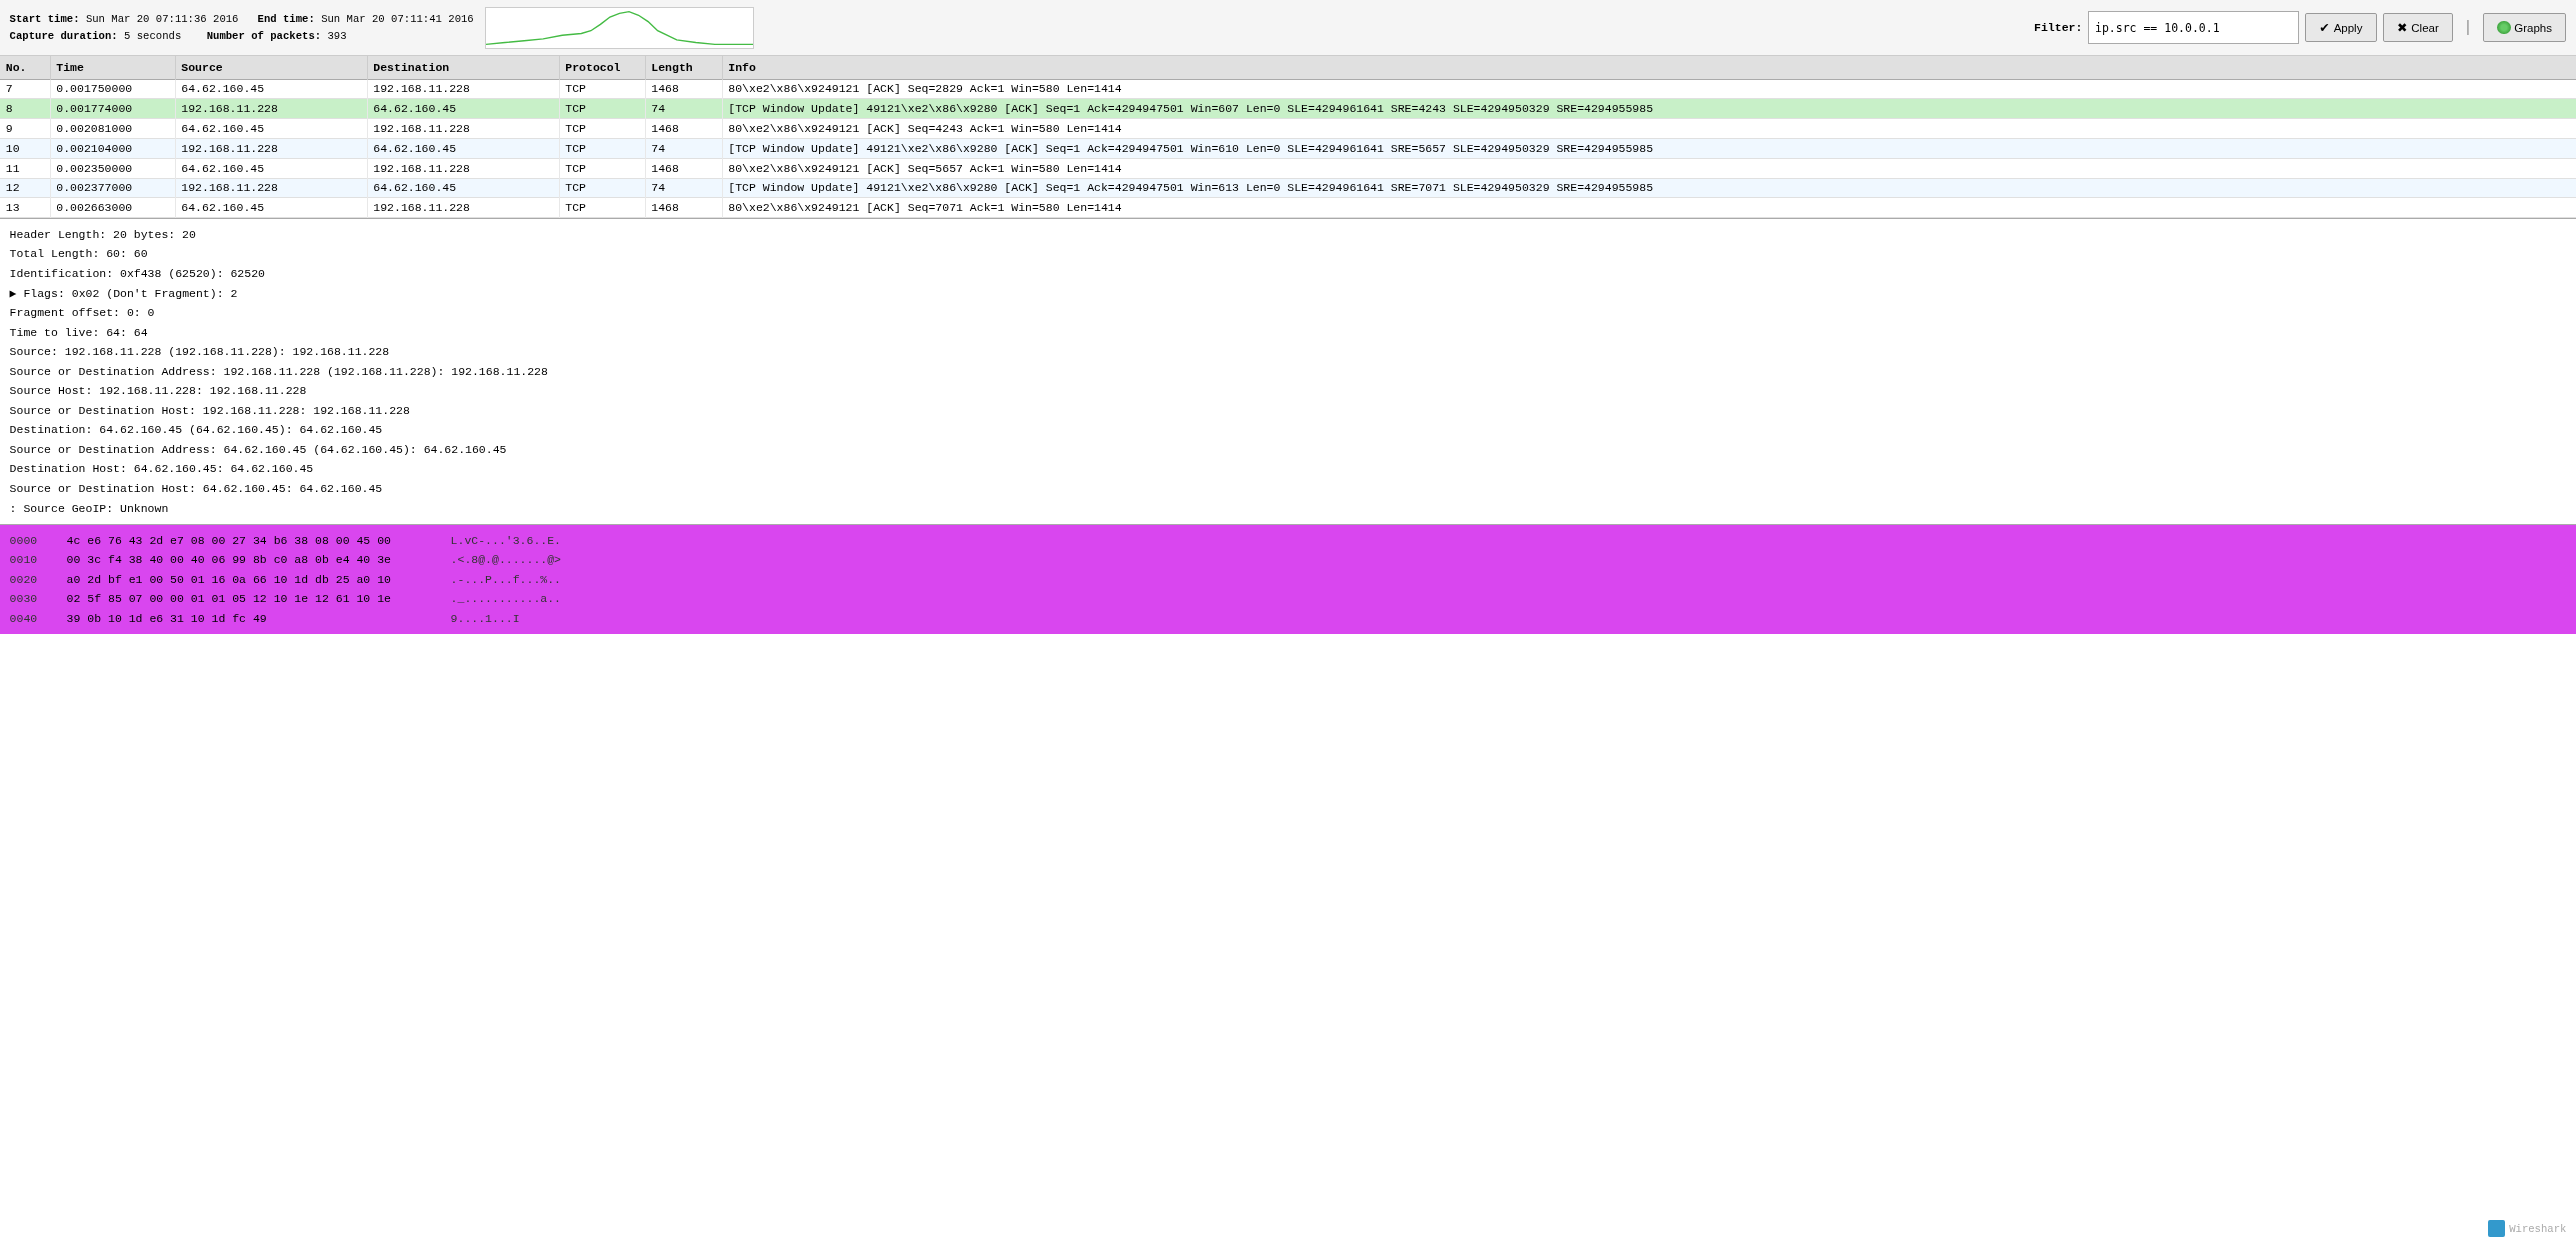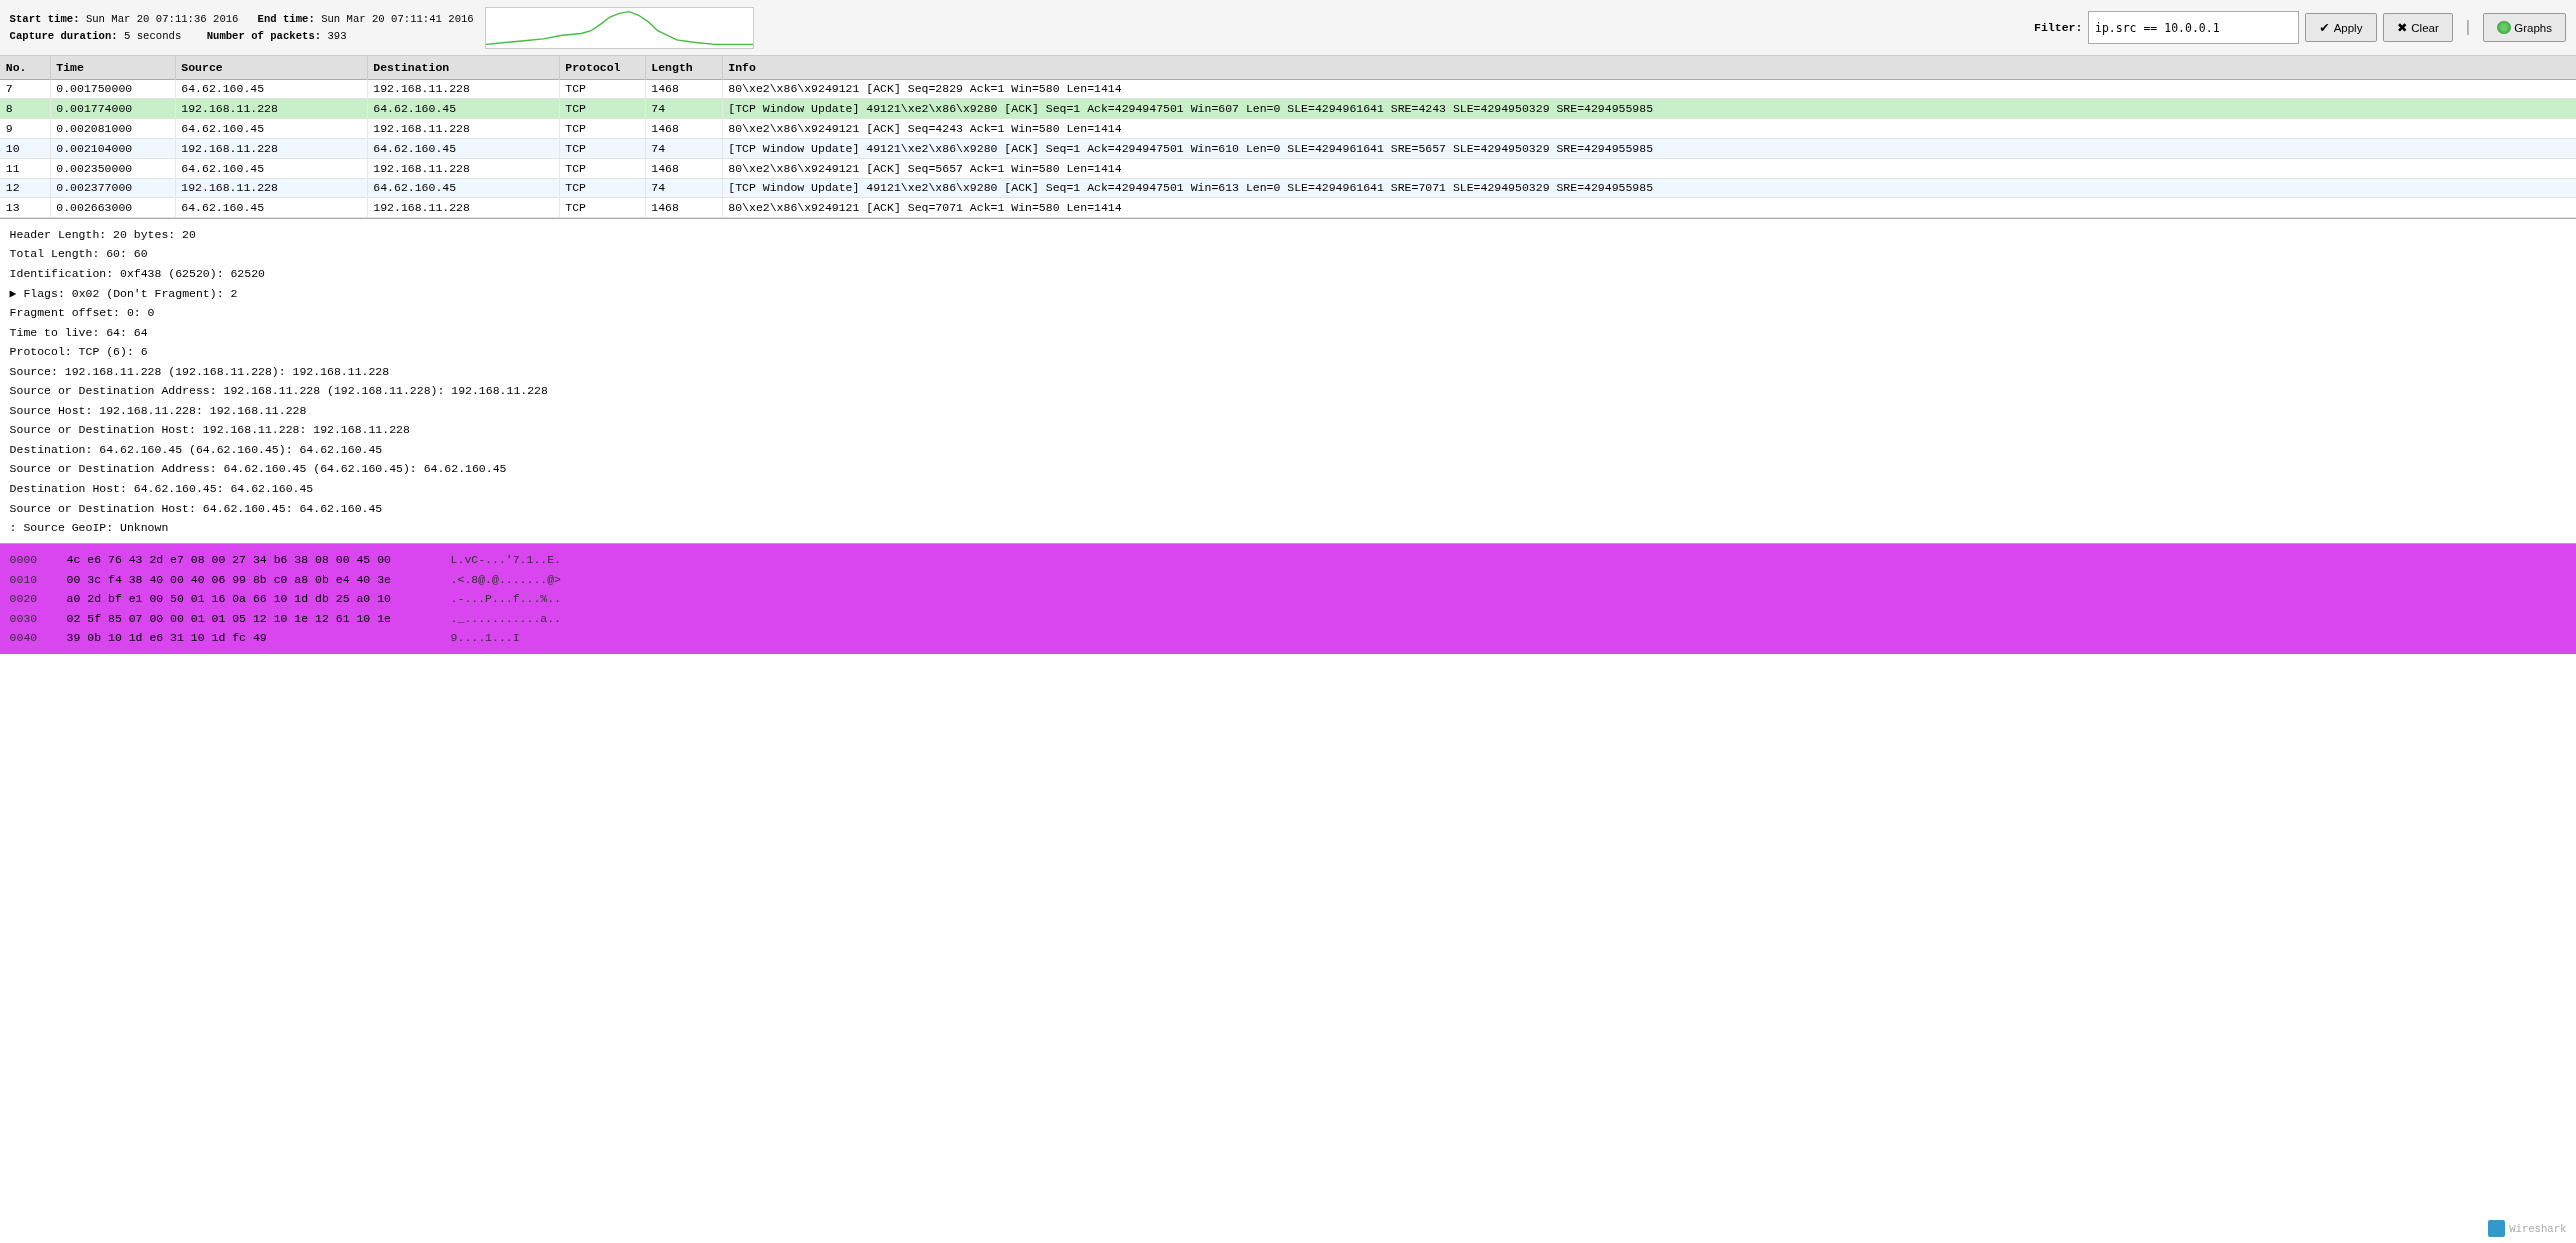--- a/index.html
+++ b/index.html
@@ -314,37 +314,36 @@
   </table>
 </div>
 
 <div id="detail-pane">
 <div class="detail-line">Header Length: 20 bytes: 20</div>
     <div class="detail-line">Total Length: 60: 60</div>
     <div class="detail-line">Identification: 0xf438 (62520): 62520</div>
     <div class="detail-line">▶ Flags: 0x02 (Don't Fragment): 2</div>
     <div class="detail-line">Fragment offset: 0: 0</div>
     <div class="detail-line">Time to live: 64: 64</div>
-    <div class="detail-line">Protocol: TCP (6): 6</div>
     <div class="detail-line">Source: 192.168.11.228 (192.168.11.228): 192.168.11.228</div>
     <div class="detail-line">Source or Destination Address: 192.168.11.228 (192.168.11.228): 192.168.11.228</div>
     <div class="detail-line">Source Host: 192.168.11.228: 192.168.11.228</div>
     <div class="detail-line">Source or Destination Host: 192.168.11.228: 192.168.11.228</div>
     <div class="detail-line">Destination: 64.62.160.45 (64.62.160.45): 64.62.160.45</div>
     <div class="detail-line">Source or Destination Address: 64.62.160.45 (64.62.160.45): 64.62.160.45</div>
     <div class="detail-line">Destination Host: 64.62.160.45: 64.62.160.45</div>
     <div class="detail-line">Source or Destination Host: 64.62.160.45: 64.62.160.45</div>
     <div class="detail-line">: Source GeoIP: Unknown</div>
   </div>
 
 <div id="hex-pane">
 <div class="hex-row">
       <span class="hex-offset">0000</span>
       <span class="hex-bytes">4c e6 76 43 2d e7 08 00 27 34 b6 38 08 00 45 00</span>
-      <span class="hex-ascii">L.vC-...'7.1..E.</span>
+      <span class="hex-ascii">L.vC-...'3.6..E.</span>
     </div>
     <div class="hex-row">
       <span class="hex-offset">0010</span>
       <span class="hex-bytes">00 3c f4 38 40 00 40 06 99 8b c0 a8 0b e4 40 3e</span>
       <span class="hex-ascii">.&lt;.8@.@.......@&gt;</span>
     </div>
     <div class="hex-row">
       <span class="hex-offset">0020</span>
       <span class="hex-bytes">a0 2d bf e1 00 50 01 16 0a 66 10 1d db 25 a0 10</span>
       <span class="hex-ascii">.-...P...f...%..</span>

